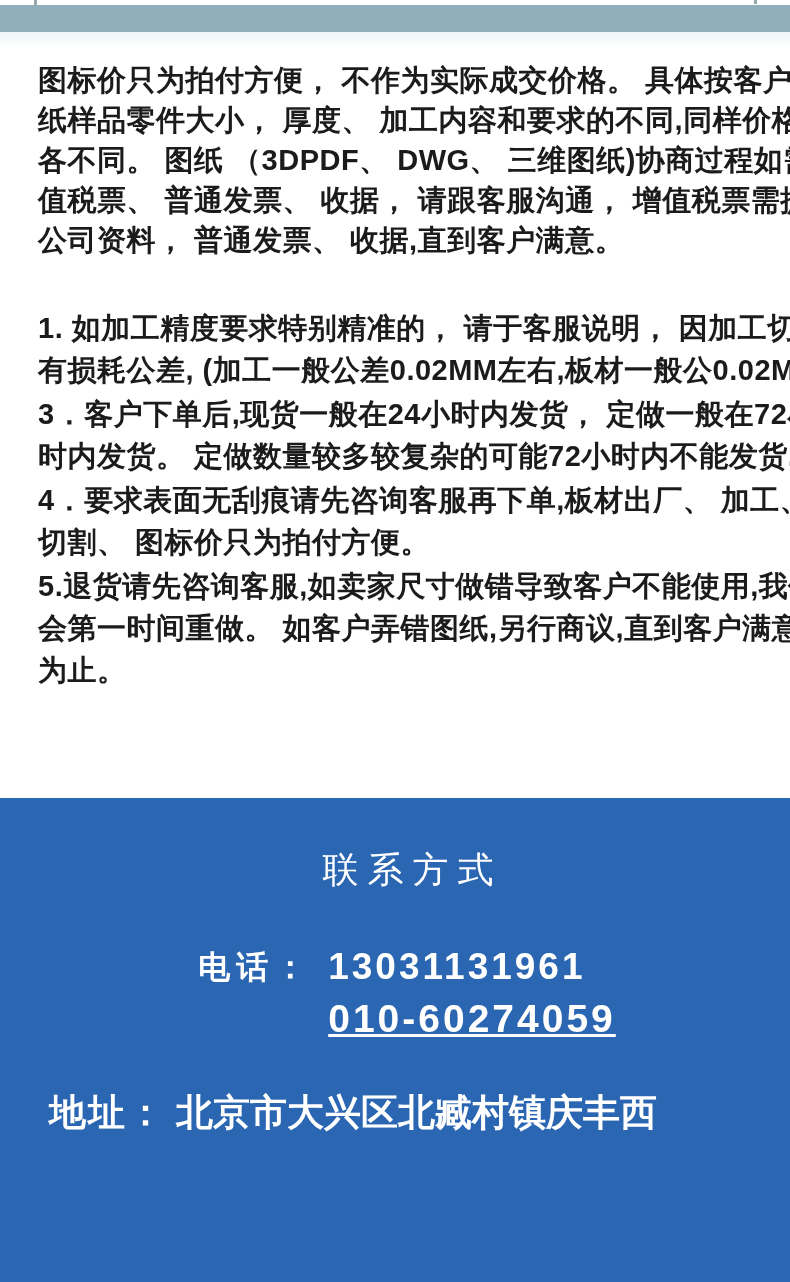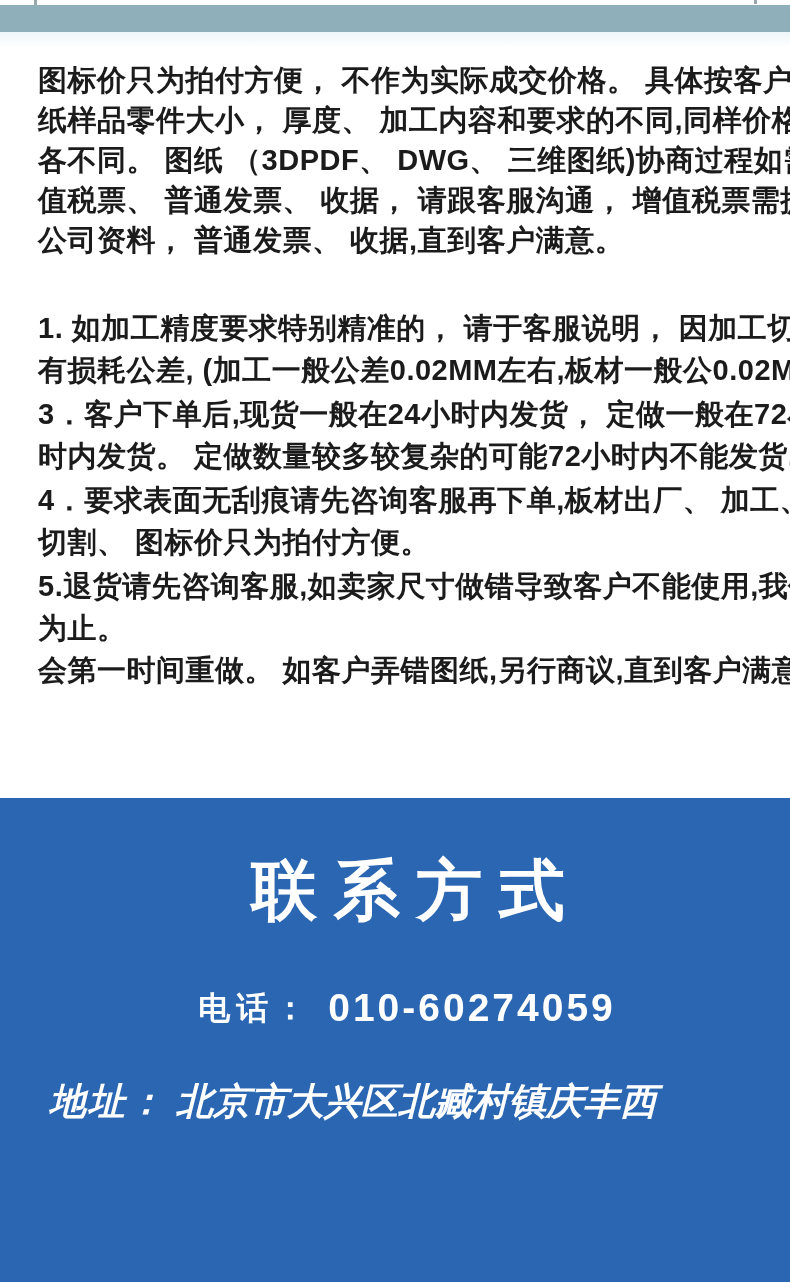--- a/index.html
+++ b/index.html
@@ -72,22 +72,22 @@
   .contact {
     box-sizing: border-box;
     height: 484px;
     background: #2a66b2;
     color: #ffffff;
     padding-top: 48px;
   }
   .contact-title {
     margin: 0;
     text-align: center;
-    font-size: 66px;
-    font-weight: 700;
+    font-size: 36px;
+    font-weight: 400;
     letter-spacing: 0.25em;
     text-indent: 0.25em;
     padding-left: 26px;
   }
   .phone-row {
     display: flex;
     justify-content: center;
     margin-top: 46px;
     position: relative;
     left: 12px;
@@ -104,28 +104,28 @@
     font-size: 37px;
     font-weight: 700;
     line-height: 52px;
     letter-spacing: 3px;
   }
   .phone-number-2 {
     font-size: 39px;
     font-weight: 700;
     line-height: 52px;
     letter-spacing: 3px;
+    text-decoration: underline;
   }
   .address-block {
     width: fit-content;
     margin: 40px auto 0;
     position: relative;
     left: -42px;
     text-align: center;
-    font-style: italic;
   }
   .address-line1 {
     font-size: 37px;
     font-weight: 700;
     line-height: 55px;
     white-space: nowrap;
   }
   .address-label {
     letter-spacing: 2px;
     margin-right: 10px;
@@ -167,32 +167,33 @@
       <div class="item">
         <div class="line">3．客户下单后,现货一般在24小时内发货， 定做一般在72小</div>
         <div class="line">时内发货。 定做数量较多较复杂的可能72小时内不能发货,因</div>
       </div>
       <div class="item">
         <div class="line">4．要求表面无刮痕请先咨询客服再下单,板材出厂、 加工、</div>
         <div class="line">切割、 图标价只为拍付方便。</div>
       </div>
       <div class="item">
         <div class="line">5.退货请先咨询客服,如卖家尺寸做错导致客户不能使用,我们</div>
+        <div class="line">会第一时间重做。 如客户弄错图纸,另行商议,直到客户满意</div>
         <div class="line">为止。</div>
-        <div class="line">会第一时间重做。 如客户弄错图纸,另行商议,直到客户满意</div>
       </div>
     </div>
   </div>
 
   <div class="contact">
     <h1 class="contact-title">联系方式</h1>
 
     <div class="phone-row">
       <span class="phone-label">电话：</span>
       <div class="phone-numbers">
+        <div class="phone-number-1">13031131961</div>
         <div class="phone-number-2">010-60274059</div>
       </div>
     </div>
 
     <div class="address-block">
       <div class="address-line1">
         <span class="address-label">地址：</span><span>北京市大兴区北臧村镇庆丰西</span>
       </div>
     </div>
   </div>

